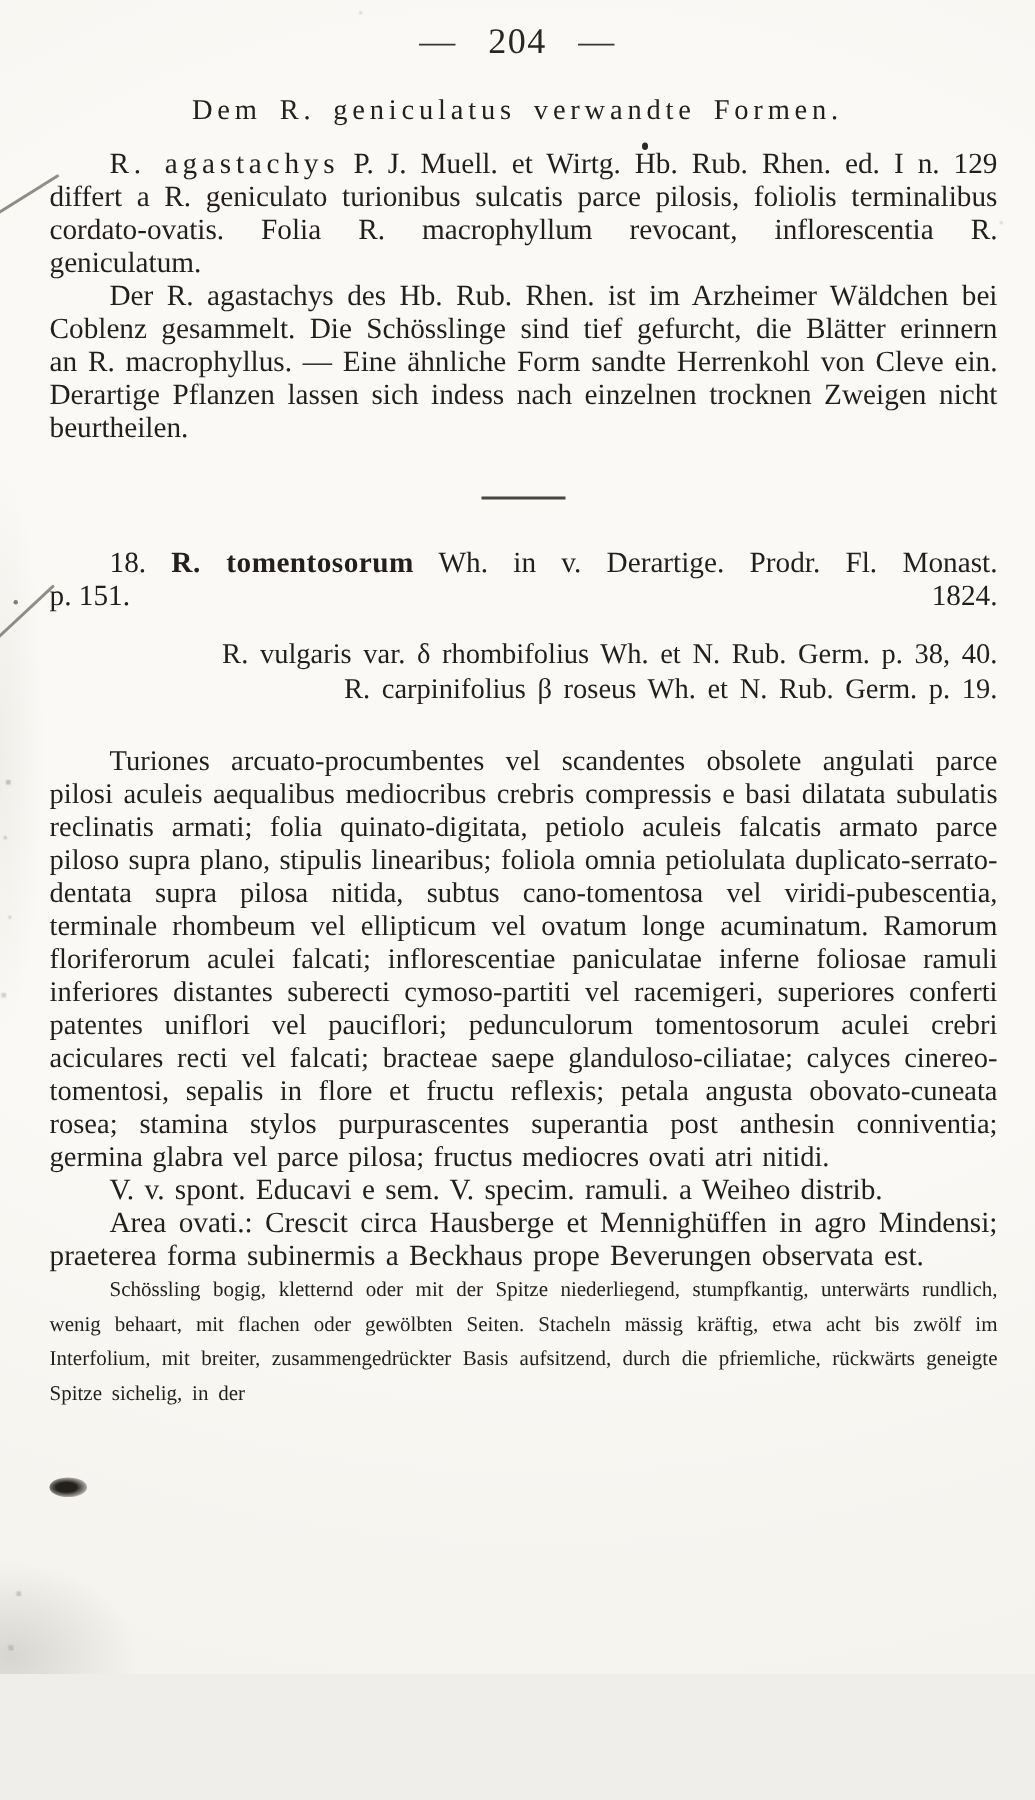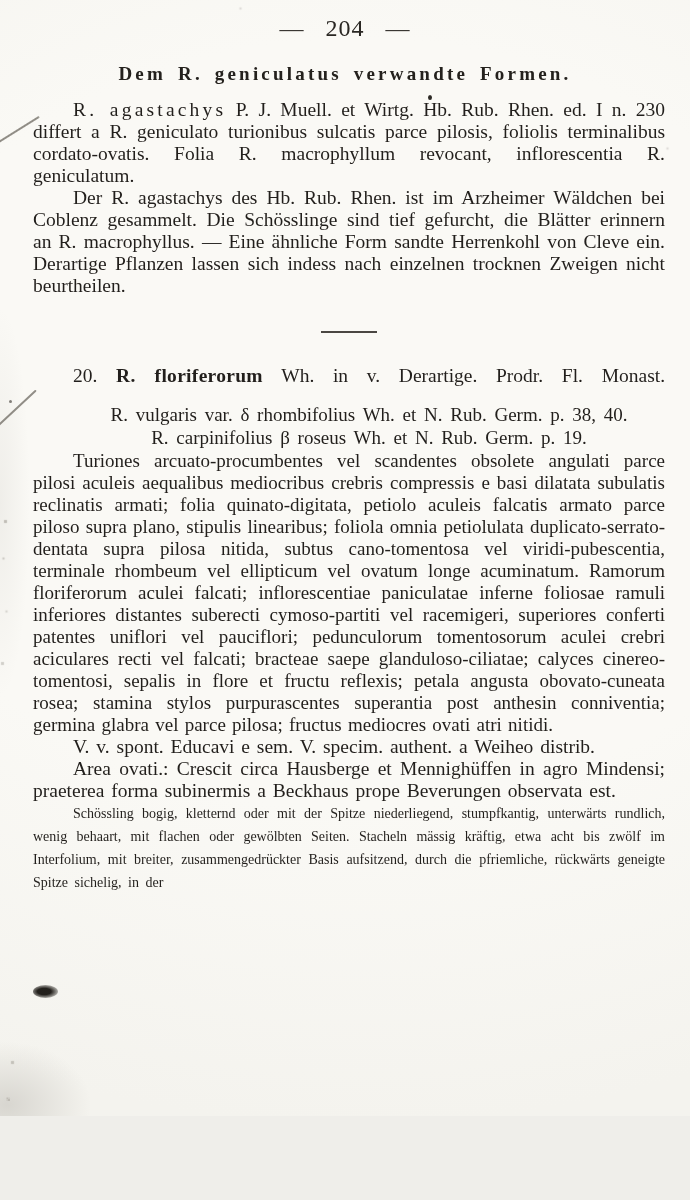--- a/index.html
+++ b/index.html
@@ -23,21 +23,21 @@
     margin-top: 15px;
     text-align: center;
     font-size: 24px;
     letter-spacing: 1px;
     color: #2a2723;
   }
   .pagenum-row .dash { margin: 0 21px; color: #3a3733; }
   .main-heading {
     margin: 21px 0 0 0;
     font-size: 19px;
-    font-weight: bold;
+    font-weight: normal;
     letter-spacing: 3.2px;
     text-align: center;
     word-spacing: 4px;
     color: #24211d;
   }
   
   .textblock { margin: 14px 25px 0 33px; }
   .para {
     margin: 0;
     font-size: 19.5px;
@@ -60,26 +60,26 @@
     text-align-last: justify;
   }
   .sh-line2 {
     display: flex;
     justify-content: space-between;
     padding-left: 0;
   }
   .species-head b { font-weight: bold; letter-spacing: 0.3px; }
   .synonyms { margin-top: 16px; }
   .syn {
-    text-align: center;
+    text-align: right;
     font-size: 19px;
     line-height: 23px;
     word-spacing: 3px;
   }
-  .diagnosis { margin-top: 1px; font-size: 19px; word-spacing: 1.5px; }
+  .diagnosis { margin-top: 26px; font-size: 19px; word-spacing: 1.5px; }
   .german { font-size: 14px; line-height: 23px; word-spacing: 3px; }
   
   .pencil-mark {
     position: absolute;
     height: 2px;
     background: rgba(110,106,98,0.75);
     border-radius: 2px;
   }
   .mark-1 { left: -7px; top: 129px; width: 50px; transform: rotate(-32deg); filter: blur(0.4px); }
   .mark-2 { left: -9px; top: 407px; width: 52px; transform: rotate(-43deg); }
@@ -132,43 +132,47 @@
 
   <div class="pagenum-row">
     <span class="dash">—</span><span class="pagenum">204</span><span class="dash">—</span>
   </div>
 
   <h1 class="main-heading">Dem R. geniculatus verwandte Formen.</h1>
 
   <div class="textblock">
 
     <p class="para"><span class="spaced">R. agastachys</span>
-      <span>P. J. Muell. et Wirtg. Hb. Rub. Rhen. ed. I n. 230 differt a R. geniculato turionibus sulcatis parce pilosis, foliolis terminalibus cordato-ovatis. Folia R. macrophyllum revocant, inflorescentia R. geniculatum.</span></p>
+      <span>P. J. Muell. et Wirtg. Hb. Rub. Rhen. ed. I n. 129 differt a R. geniculato turionibus sulcatis parce pilosis, foliolis terminalibus cordato-ovatis. Folia R. macrophyllum revocant, inflorescentia R. geniculatum.</span></p>
 
     <p class="para">Der R. agastachys des Hb. Rub. Rhen. ist im Arzheimer Wäldchen bei Coblenz gesammelt. Die Schösslinge sind tief gefurcht, die Blätter erinnern an R. macrophyllus. — Eine ähnliche Form sandte Herrenkohl von Cleve ein. Derartige Pflanzen lassen sich indess nach einzelnen trocknen Zweigen nicht beurtheilen.</p>
 
     <div class="divider"></div>
 
     <div class="species-head">
       <div class="sh-line1">
-        <span>20.</span>
-        <b>R. floriferorum</b>
+        <span>18.</span>
+        <b>R. tomentosorum</b>
         <span>Wh. in v. Derartige. Prodr. Fl. Monast.</span>
+      </div>
+      <div class="sh-line2">
+        <span>p. 151.</span>
+        <span>1824.</span>
       </div>
     </div>
 
     <div class="synonyms">
       <p class="para syn">R. vulgaris var. δ rhombifolius Wh. et N. Rub. Germ. p. 38, 40.</p>
       <p class="para syn">R. carpinifolius β roseus Wh. et N. Rub. Germ. p. 19.</p>
     </div>
 
     <p class="para diagnosis">Turiones arcuato-procumbentes vel scandentes obsolete angulati parce pilosi aculeis aequalibus mediocribus crebris compressis e basi dilatata subulatis reclinatis armati; folia quinato-digitata, petiolo aculeis falcatis armato parce piloso supra plano, stipulis linearibus; foliola omnia petiolulata duplicato-serrato-dentata supra pilosa nitida, subtus cano-tomentosa vel viridi-pubescentia, terminale rhombeum vel ellipticum vel ovatum longe acuminatum. Ramorum floriferorum aculei falcati; inflorescentiae paniculatae inferne foliosae ramuli inferiores distantes suberecti cymoso-partiti vel racemigeri, superiores conferti patentes uniflori vel pauciflori; pedunculorum tomentosorum aculei crebri aciculares recti vel falcati; bracteae saepe glanduloso-ciliatae; calyces cinereo-tomentosi, sepalis in flore et fructu reflexis; petala angusta obovato-cuneata rosea; stamina stylos purpurascentes superantia post anthesin conniventia; germina glabra vel parce pilosa; fructus mediocres ovati atri nitidi.</p>
 
 
 
-    <p class="para">V. v. spont. Educavi e sem. V. specim. authent. a Weiheo distrib.</p>
+    <p class="para">V. v. spont. Educavi e sem. V. specim. ramuli. a Weiheo distrib.</p>
 
     <p class="para">Area ovati.: Crescit circa Hausberge et Mennighüffen in agro Mindensi; praeterea forma subinermis a Beckhaus prope Beverungen observata est.</p>
 
     <p class="para german">Schössling bogig, kletternd oder mit der Spitze niederliegend, stumpfkantig, unterwärts rundlich, wenig behaart, mit flachen oder gewölbten Seiten. Stacheln mässig kräftig, etwa acht bis zwölf im Interfolium, mit breiter, zusammengedrückter Basis aufsitzend, durch die pfriemliche, rückwärts geneigte Spitze sichelig, in der</p>
 
   </div>
 </div>
 
 </body></html>

